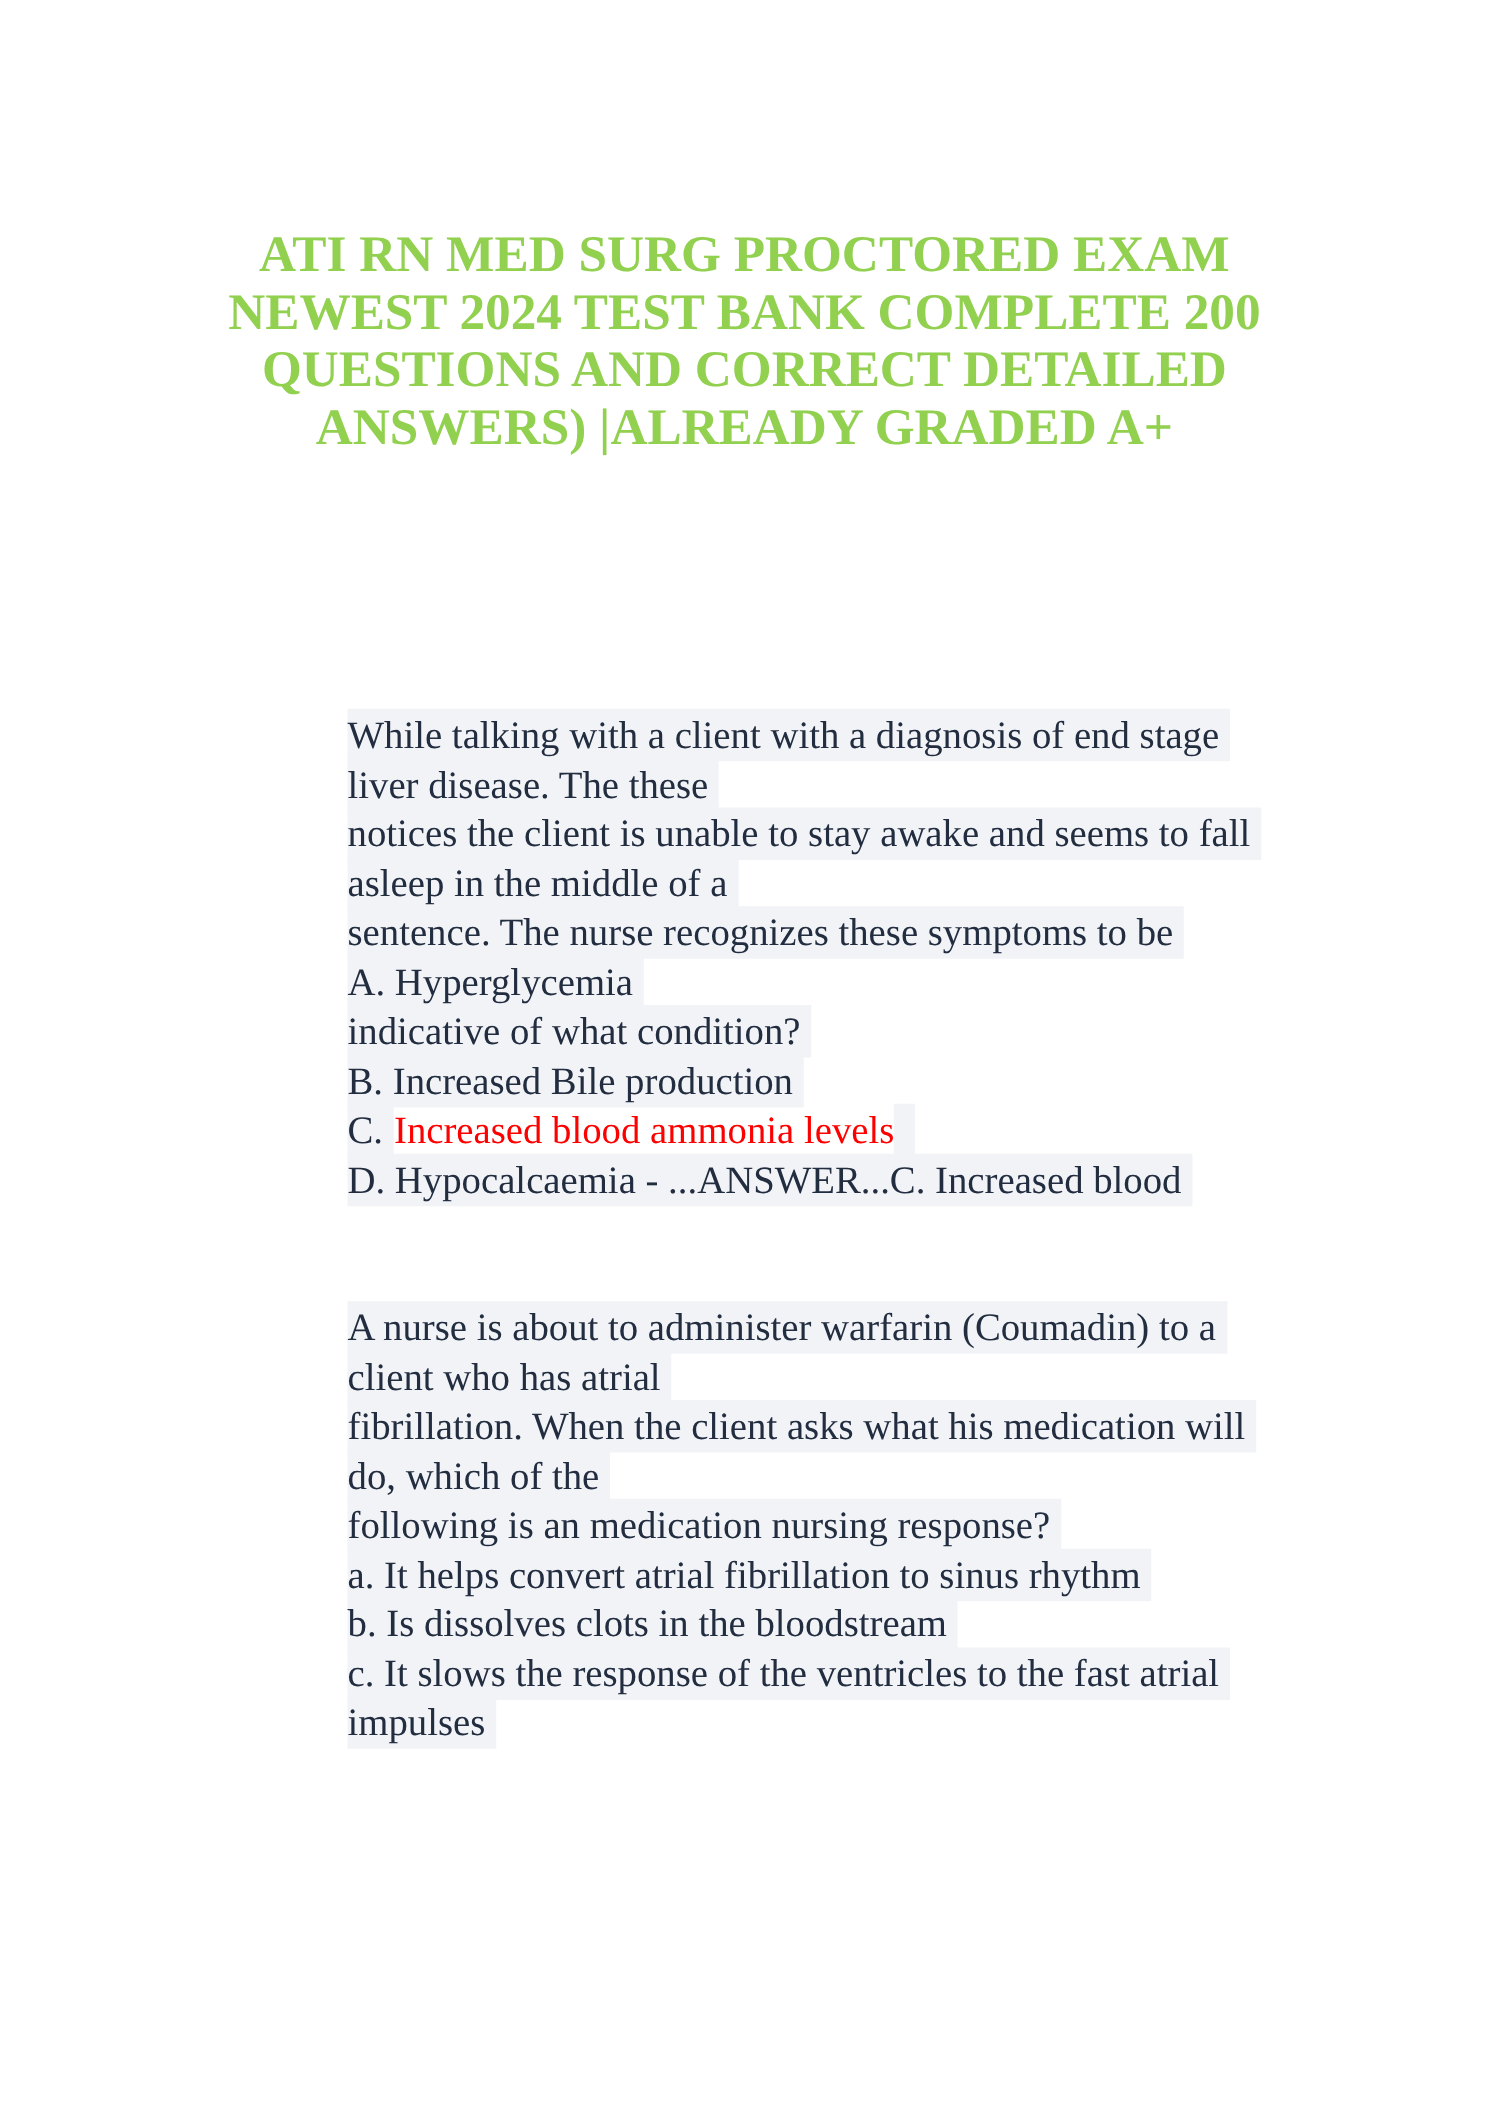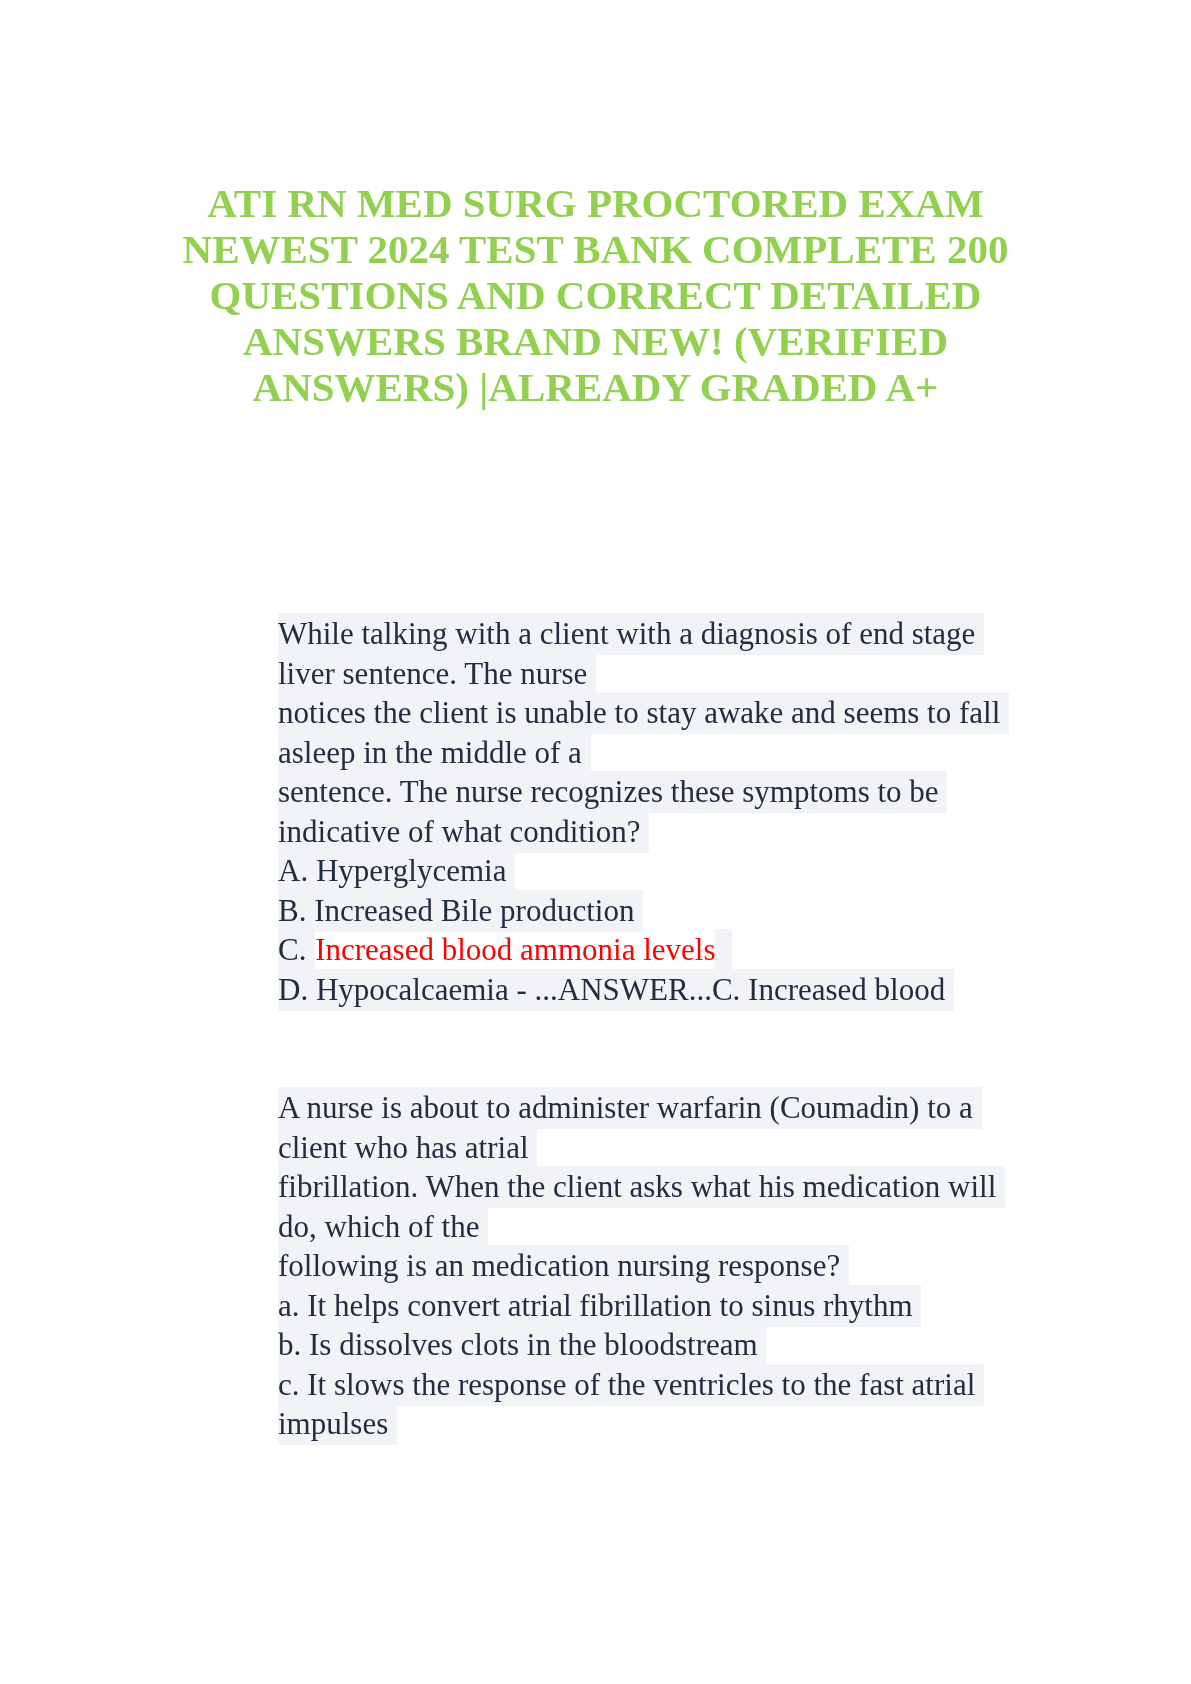--- a/index.html
+++ b/index.html
@@ -43,32 +43,31 @@
   }
 </style>
 </head>
 <body style="background: rgb(255, 255, 255);">
 
 <div class="page">
   <div class="title-block">
       <div>ATI RN MED SURG PROCTORED EXAM</div>
       <div>NEWEST 2024 TEST BANK COMPLETE 200</div>
       <div>QUESTIONS AND CORRECT DETAILED</div>
-      <div>ANSWERS BRAND NEW! (VERIFIED</div>
       <div>ANSWERS) |ALREADY GRADED A+</div>
     </div>
   <div class="body-block">
       <div class="qblock">
         <div class="line"><span class="seg-hl">While talking with a client with a diagnosis of end stage </span></div>
-        <div class="line"><span class="seg-hl">liver sentence. The nurse </span></div>
+        <div class="line"><span class="seg-hl">liver disease. The these </span></div>
         <div class="line"><span class="seg-hl">notices the client is unable to stay awake and seems to fall </span></div>
         <div class="line"><span class="seg-hl">asleep in the middle of a </span></div>
         <div class="line"><span class="seg-hl">sentence. The nurse recognizes these symptoms to be </span></div>
+        <div class="line"><span class="seg-hl">A. Hyperglycemia </span></div>
         <div class="line"><span class="seg-hl">indicative of what condition? </span></div>
-        <div class="line"><span class="seg-hl">A. Hyperglycemia </span></div>
         <div class="line"><span class="seg-hl">B. Increased Bile production </span></div>
         <div class="line"><span class="seg-hl">C. </span><span class="seg-red">Increased blood ammonia levels</span><span class="seg-hl">  </span></div>
         <div class="line"><span class="seg-hl">D. Hypocalcaemia - ...ANSWER...C. Increased blood </span></div>
       </div>
       <div class="qblock gap">
         <div class="line"><span class="seg-hl">A nurse is about to administer warfarin (Coumadin) to a </span></div>
         <div class="line"><span class="seg-hl">client who has atrial </span></div>
         <div class="line"><span class="seg-hl">fibrillation. When the client asks what his medication will </span></div>
         <div class="line"><span class="seg-hl">do, which of the </span></div>
         <div class="line"><span class="seg-hl">following is an medication nursing response? </span></div>

